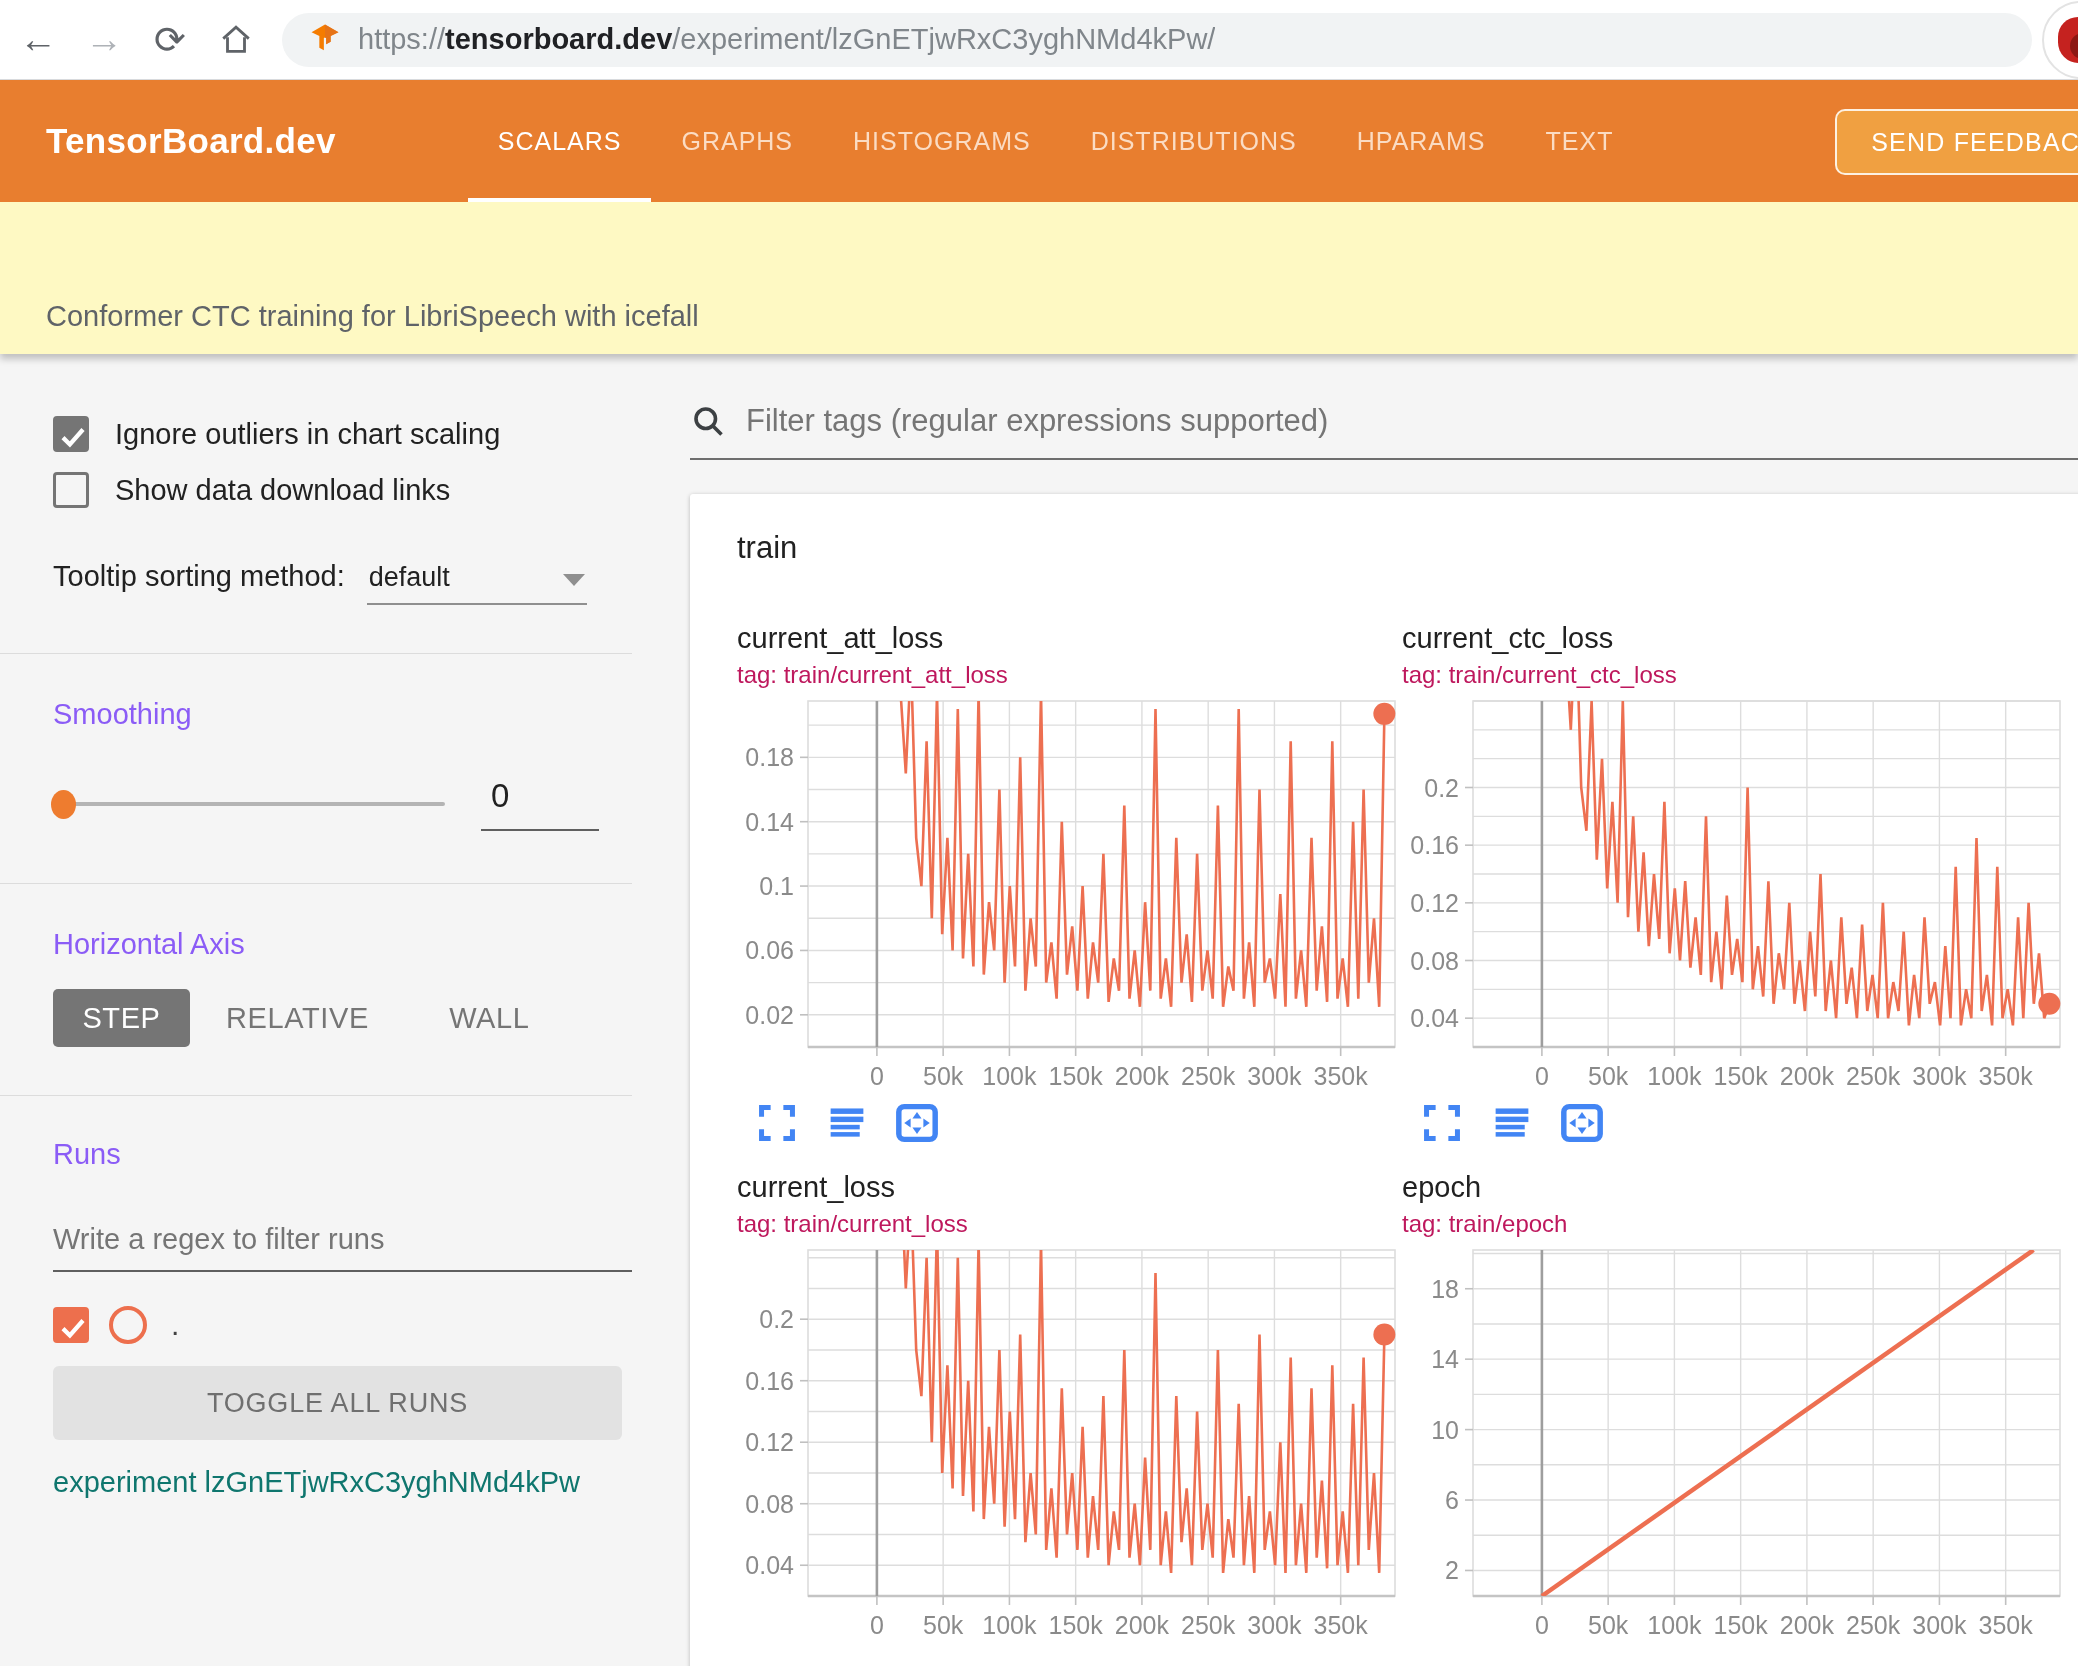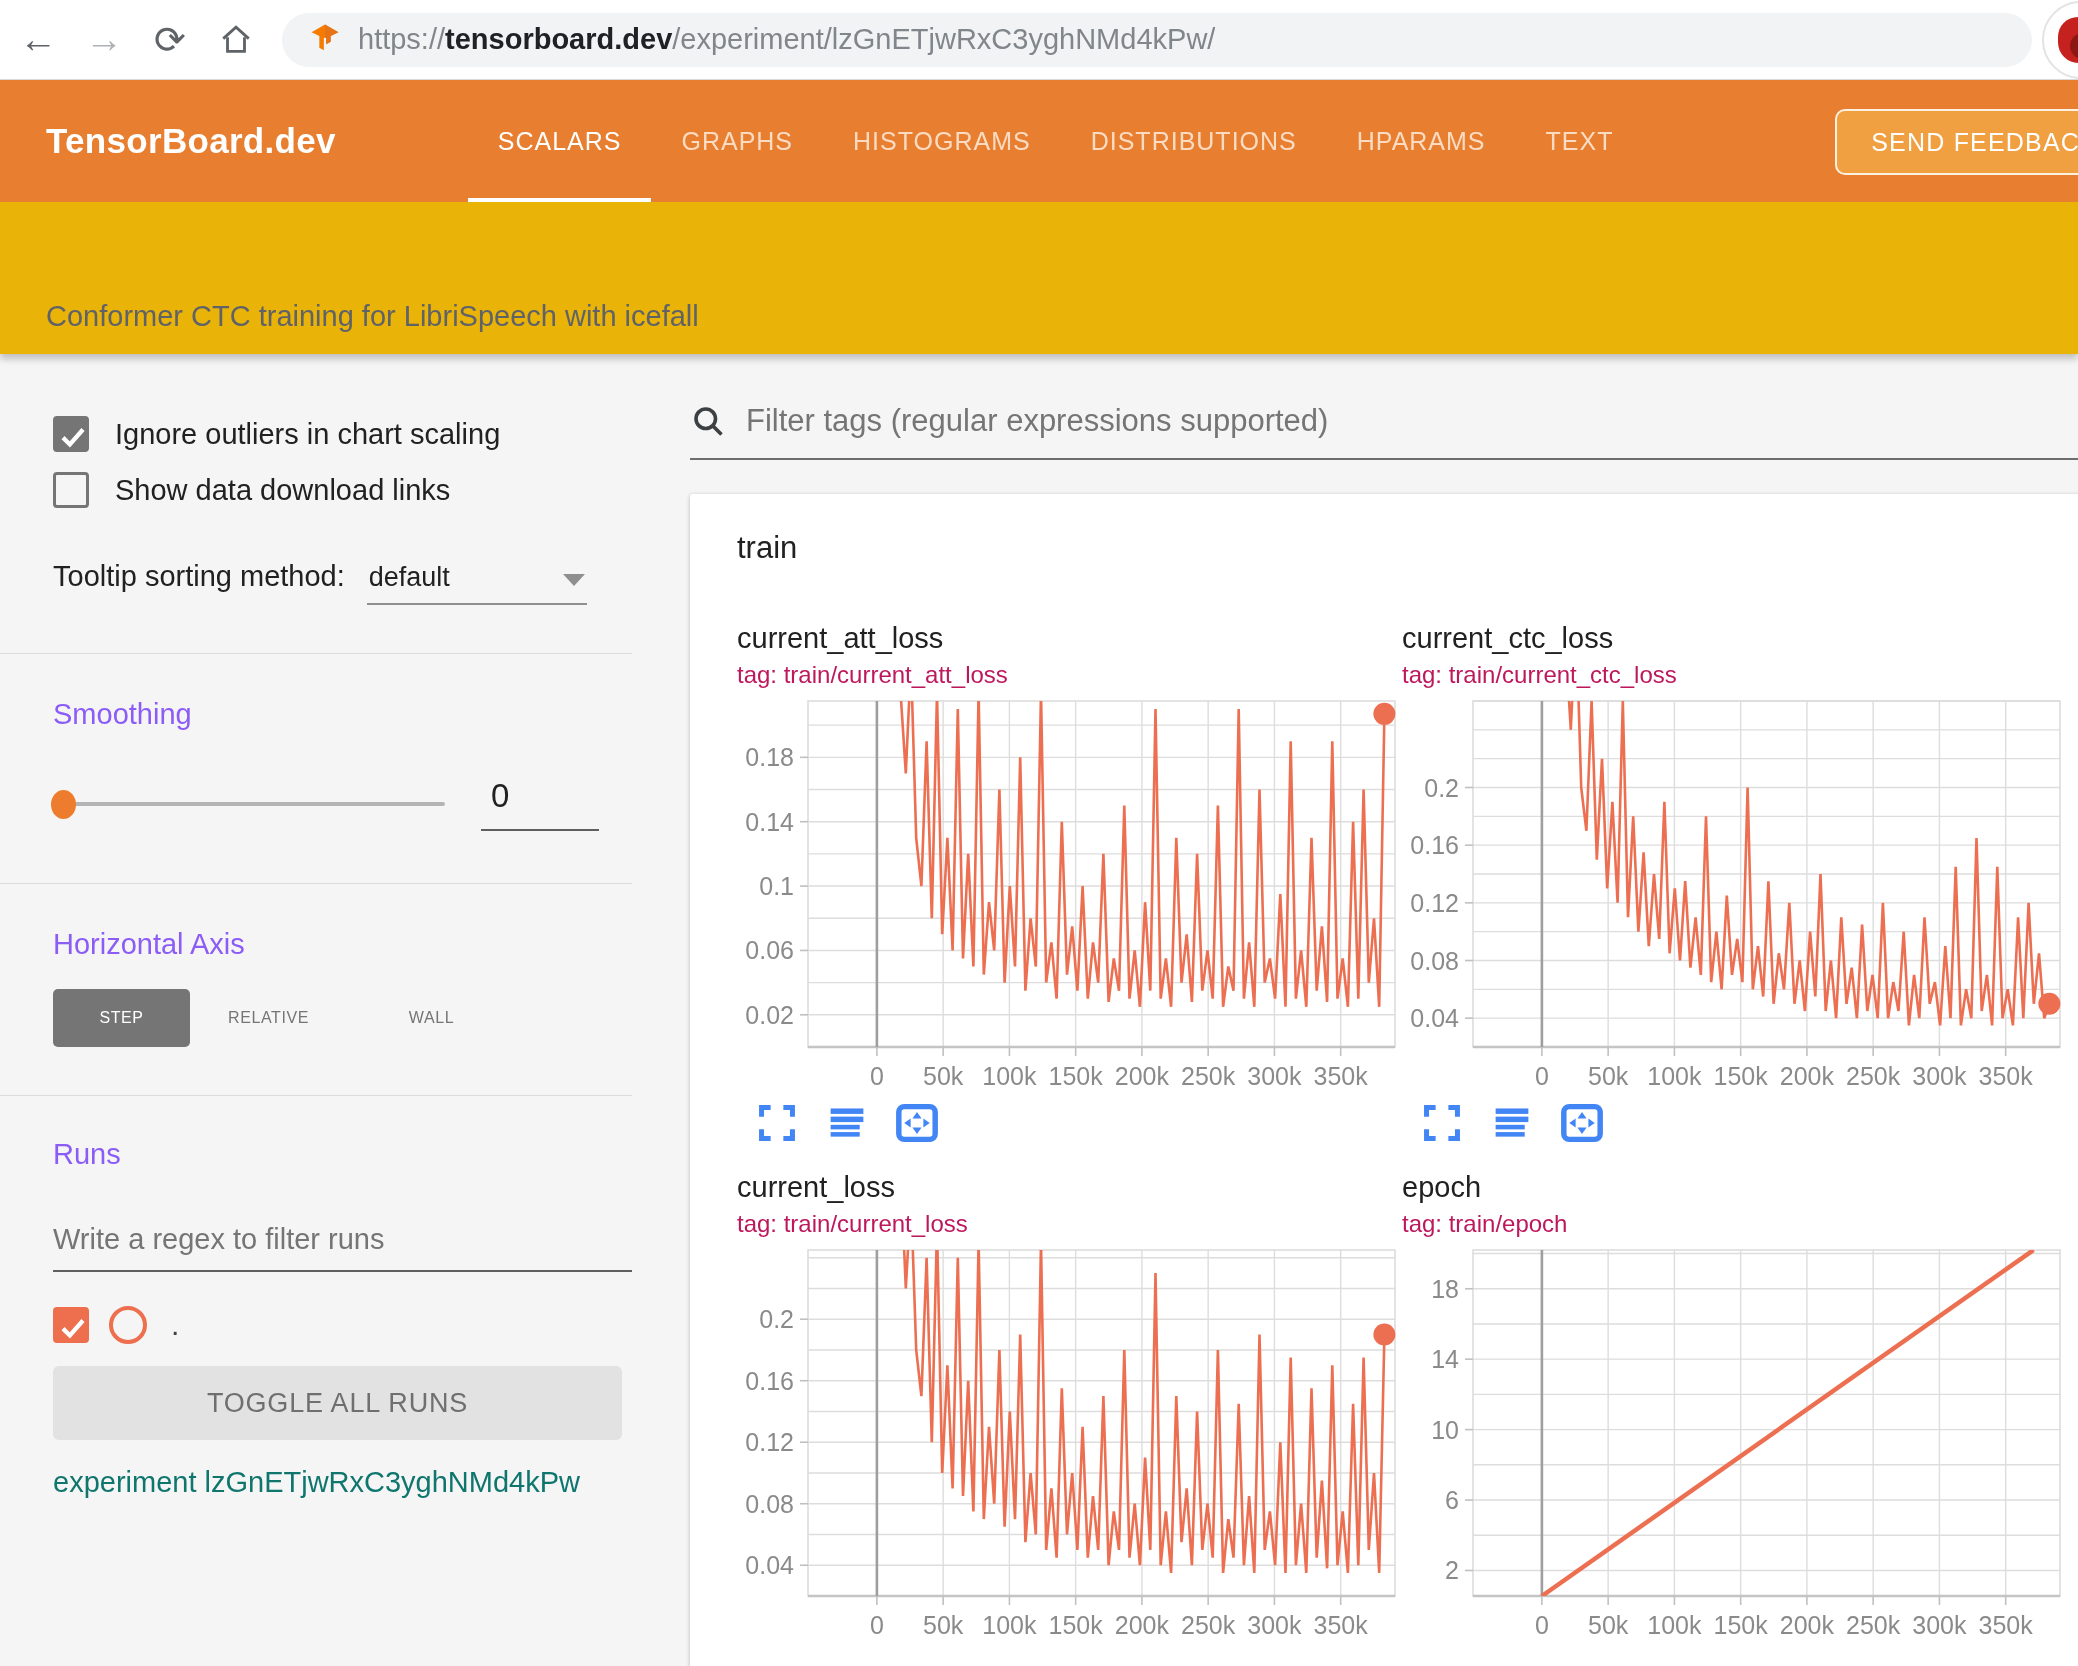--- a/index.html
+++ b/index.html
@@ -50,21 +50,21 @@
   }
   .tab.active { color:#ffffff; border-bottom:4px solid #ffffff; }
   .feedback-btn {
     position:absolute; right:-56px; top:29px; height:66px; padding:0 34px;
     background:#f0a041; border:2px solid rgba(255,255,255,0.85); border-radius:10px;
     color:#ffffff; font-size:25px; letter-spacing:1.2px; display:flex; align-items:center;
   }
 
   
   .subtitle-bar {
-    position:absolute; top:202px; left:0; width:2078px; height:152px; background:#eab308;
+    position:absolute; top:202px; left:0; width:2078px; height:152px; background:#fef9c3;
     box-shadow:0 5px 7px rgba(0,0,0,0.22); z-index:10;
   }
   .subtitle-text { position:absolute; left:46px; top:98px; font-size:29px; color:#5f6368; }
 
   
   .content { position:absolute; top:360px; left:0; width:2078px; height:1306px; }
   .sidebar { position:absolute; left:0; top:0; width:632px; }
   .main { position:absolute; left:690px; top:0; width:1388px; }
 
   
@@ -83,21 +83,21 @@
     border-left:11px solid transparent; border-right:11px solid transparent; border-top:12px solid #8f8f8f; }
   .divider { height:1px; background:#dcdcdc; width:632px; }
   .sec-title { font-size:29px; color:#8b5cf6; }
   .slider-row { display:flex; align-items:center; margin-top:46px; padding-right:0; }
   .slider-track { position:relative; width:392px; height:4px; background:#b4b4b4; border-radius:2px; }
   .slider-thumb { position:absolute; left:-2px; top:-12px; width:25px; height:29px; border-radius:50%; background:#ee7c2f; }
   .slider-value { margin-left:36px; width:118px; border-bottom:2px solid #5f5f5f; font-size:33px; padding:0 0 14px 10px; color:#212121;}
   .axis-btn-row { display:flex; align-items:center; margin-top:28px; }
   .axis-btn {
     min-width:137px; height:58px; border-radius:5px; display:flex; align-items:center; justify-content:center;
-    font-size:16px; letter-spacing:0.6px; padding:0 26px;
+    font-size:29px; letter-spacing:0.6px; padding:0 26px;
   }
   .axis-btn.selected { background:#757575; color:#ffffff; }
   .axis-btn.plain { color:#757575; background:transparent; }
   .regex-input { margin-top:52px; width:579px; border:none; outline:none; background:transparent;
     border-bottom:2px solid #5f5f5f; font-size:29px; padding:0 0 14px 0; font-family:inherit; color:#212121; }
   .regex-input::placeholder { color:#757575; opacity:1; }
   .run-row { display:flex; align-items:center; margin-top:34px; }
   .run-swatch { width:38px; height:38px; border:4px solid #ed6f4d; border-radius:50%; margin-left:20px; flex:0 0 auto;}
   .run-label { font-size:30px; margin-left:24px; color:#424242; }
   .toggle-btn {

